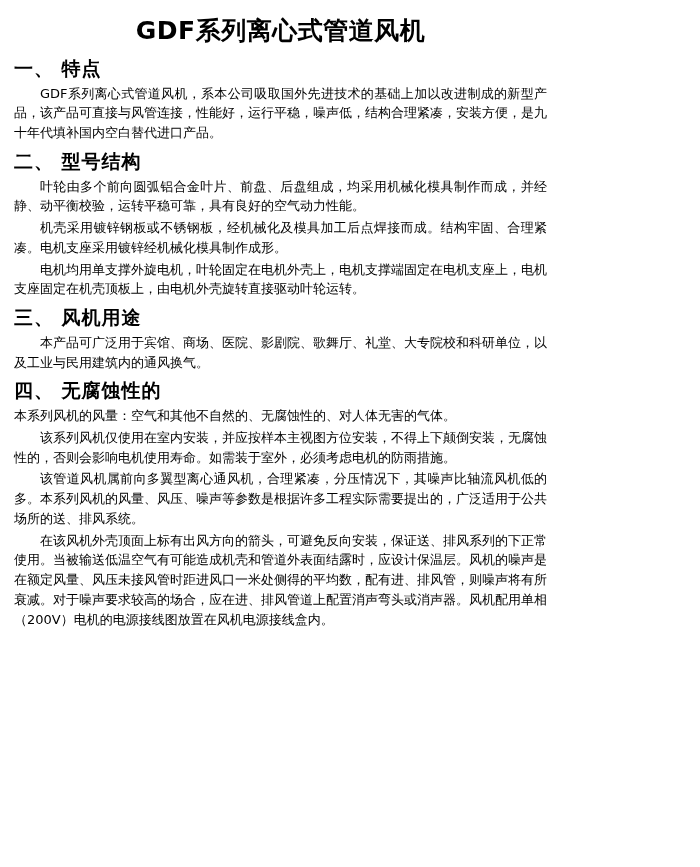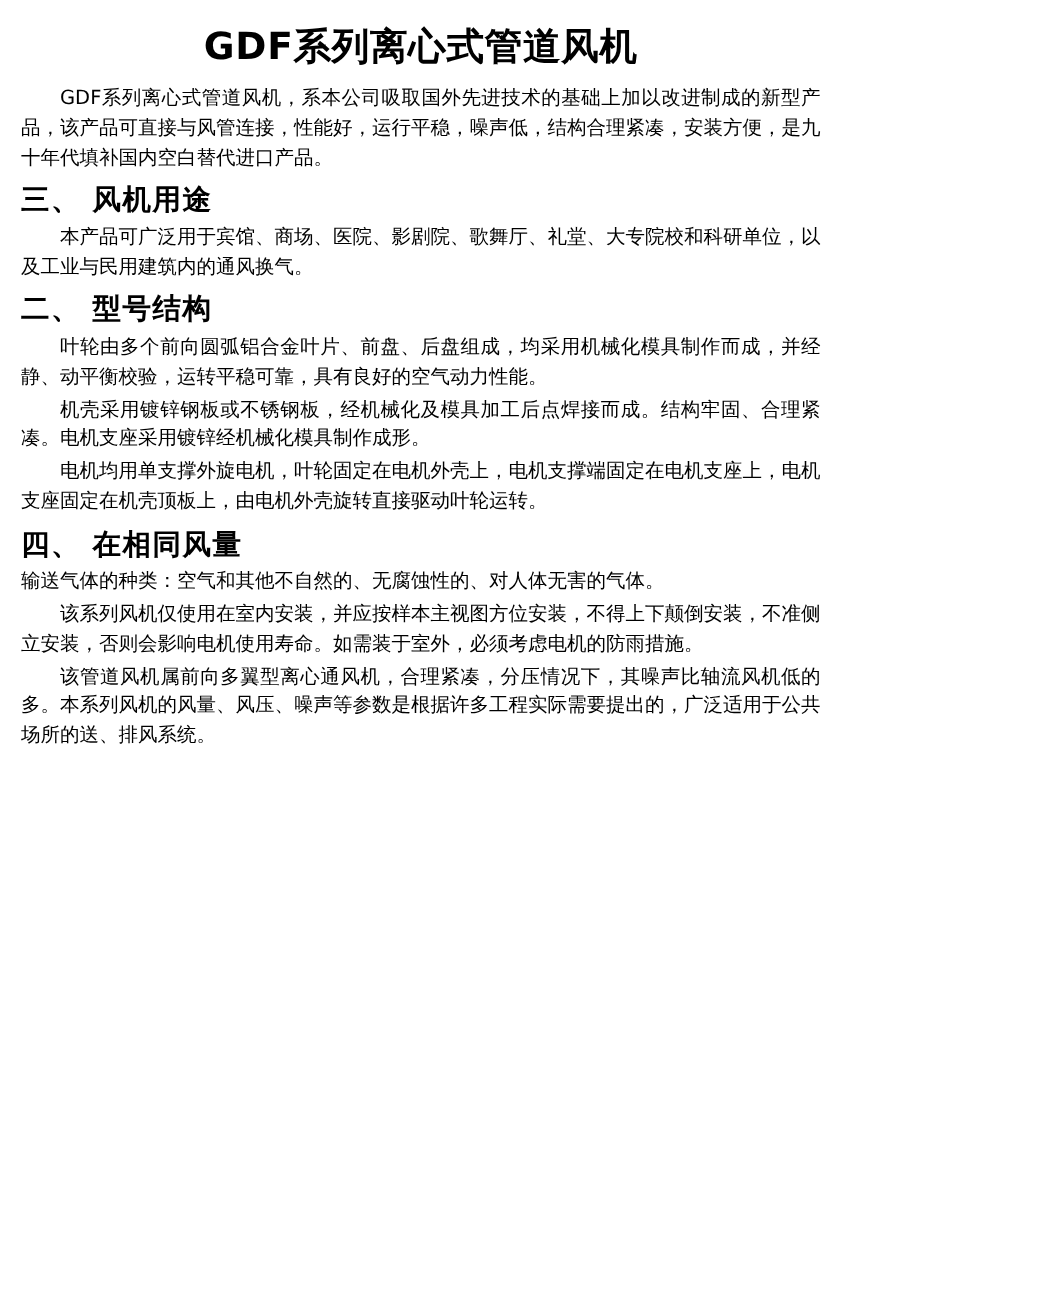--- a/index.html
+++ b/index.html
@@ -51,38 +51,40 @@
   }
 </style>
 </head>
 <body>
 
 <div class="page">
 
   <div class="doc-title">GDF系列离心式管道风机</div>
 
   <div>
+    <div class="section-heading">一、 特点</div>
     <p class="para indent">GDF系列离心式管道风机，系本公司吸取国外先进技术的基础上加以改进制成的新型产品，该产品可直接与风管连接，性能好，运行平稳，噪声低，结构合理紧凑，安装方便，是九十年代填补国内空白替代进口产品。</p>
-  </div>
-
-  <div>
-    <div class="section-heading">三、 风机用途</div>
-    <p class="para indent">本产品可广泛用于宾馆、商场、医院、影剧院、歌舞厅、礼堂、大专院校和科研单位，以及工业与民用建筑内的通风换气。</p>
   </div>
 
   <div>
     <div class="section-heading">二、 型号结构</div>
     <p class="para indent">叶轮由多个前向圆弧铝合金叶片、前盘、后盘组成，均采用机械化模具制作而成，并经静、动平衡校验，运转平稳可靠，具有良好的空气动力性能。</p>
     <p class="para indent">机壳采用镀锌钢板或不锈钢板，经机械化及模具加工后点焊接而成。结构牢固、合理紧凑。电机支座采用镀锌经机械化模具制作成形。</p>
     <p class="para indent">电机均用单支撑外旋电机，叶轮固定在电机外壳上，电机支撑端固定在电机支座上，电机支座固定在机壳顶板上，由电机外壳旋转直接驱动叶轮运转。</p>
   </div>
 
   <div>
-    <div class="section-heading">四、 在相同风量</div>
-    <p class="para noindent">输送气体的种类：空气和其他不自然的、无腐蚀性的、对人体无害的气体。</p>
-    <p class="para indent">该系列风机仅使用在室内安装，并应按样本主视图方位安装，不得上下颠倒安装，不准侧立安装，否则会影响电机使用寿命。如需装于室外，必须考虑电机的防雨措施。</p>
+    <div class="section-heading">三、 风机用途</div>
+    <p class="para indent">本产品可广泛用于宾馆、商场、医院、影剧院、歌舞厅、礼堂、大专院校和科研单位，以及工业与民用建筑内的通风换气。</p>
+  </div>
+
+  <div>
+    <div class="section-heading">四、 无腐蚀性的</div>
+    <p class="para noindent">本系列风机的风量：空气和其他不自然的、无腐蚀性的、对人体无害的气体。</p>
+    <p class="para indent">该系列风机仅使用在室内安装，并应按样本主视图方位安装，不得上下颠倒安装，无腐蚀性的，否则会影响电机使用寿命。如需装于室外，必须考虑电机的防雨措施。</p>
   </div>
 
   <div>
     <p class="para indent">该管道风机属前向多翼型离心通风机，合理紧凑，分压情况下，其噪声比轴流风机低的多。本系列风机的风量、风压、噪声等参数是根据许多工程实际需要提出的，广泛适用于公共场所的送、排风系统。</p>
+    <p class="para indent">在该风机外壳顶面上标有出风方向的箭头，可避免反向安装，保证送、排风系列的下正常使用。当被输送低温空气有可能造成机壳和管道外表面结露时，应设计保温层。风机的噪声是在额定风量、风压未接风管时距进风口一米处侧得的平均数，配有进、排风管，则噪声将有所衰减。对于噪声要求较高的场合，应在进、排风管道上配置消声弯头或消声器。风机配用单相（200V）电机的电源接线图放置在风机电源接线盒内。</p>
   </div>
 
 </div>
 
 </body></html>

